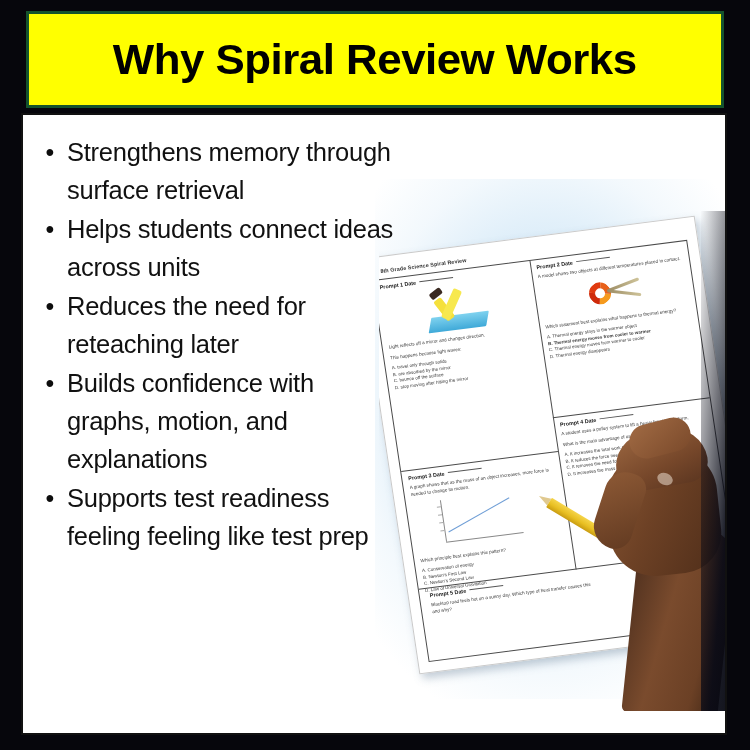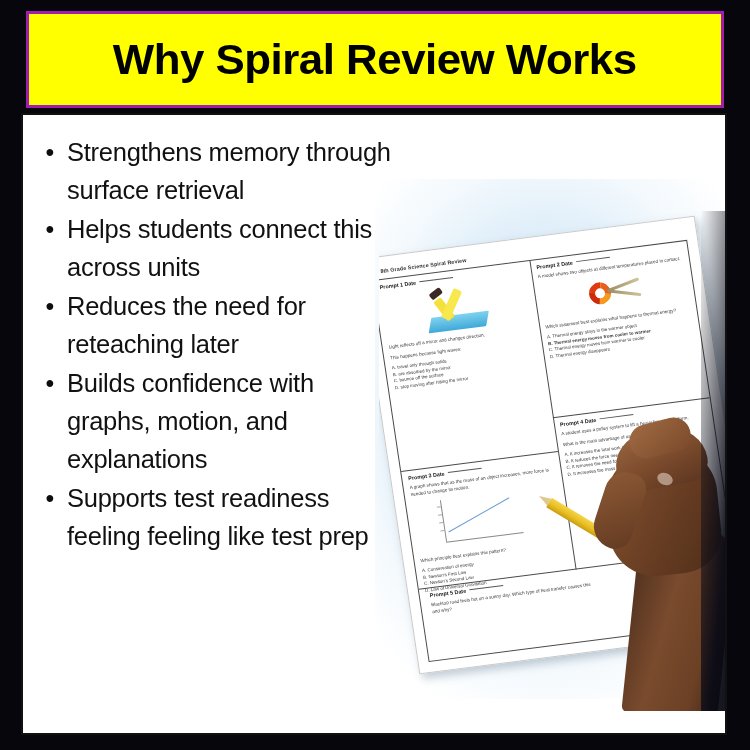--- a/index.html
+++ b/index.html
@@ -17,21 +17,21 @@
     width:750px; height:750px;
     background:#06060c;
   }
 
   
   #title-banner {
     position:absolute;
     left:26px; top:11px;
     width:698px; height:97px;
     background:var(--banner-bg,#ffff00);
-    border:3px solid #a21caf;
+    border:3px solid #14532d;
     display:flex;
     align-items:center;
     justify-content:center;
   }
   #title-text {
     font-family:"Liberation Sans", sans-serif;
     font-weight:bold;
     font-size:43px;
     letter-spacing:-0.5px;
     color:#000;
@@ -399,21 +399,21 @@
 
     <div id="bullets">
 
       <div class="bullet-row">
         <span class="bullet-dot">•</span>
         <span class="bullet-text">Strengthens memory through surface retrieval</span>
       </div>
 
       <div class="bullet-row">
         <span class="bullet-dot">•</span>
-        <span class="bullet-text">Helps students connect this across units</span>
+        <span class="bullet-text">Helps students connect ideas across units</span>
       </div>
 
       <div class="bullet-row">
         <span class="bullet-dot">•</span>
         <span class="bullet-text">Reduces the need for reteaching later</span>
       </div>
 
       <div class="bullet-row">
         <span class="bullet-dot">•</span>
         <span class="bullet-text">Builds confidence with graphs, motion, and explanations</span>

